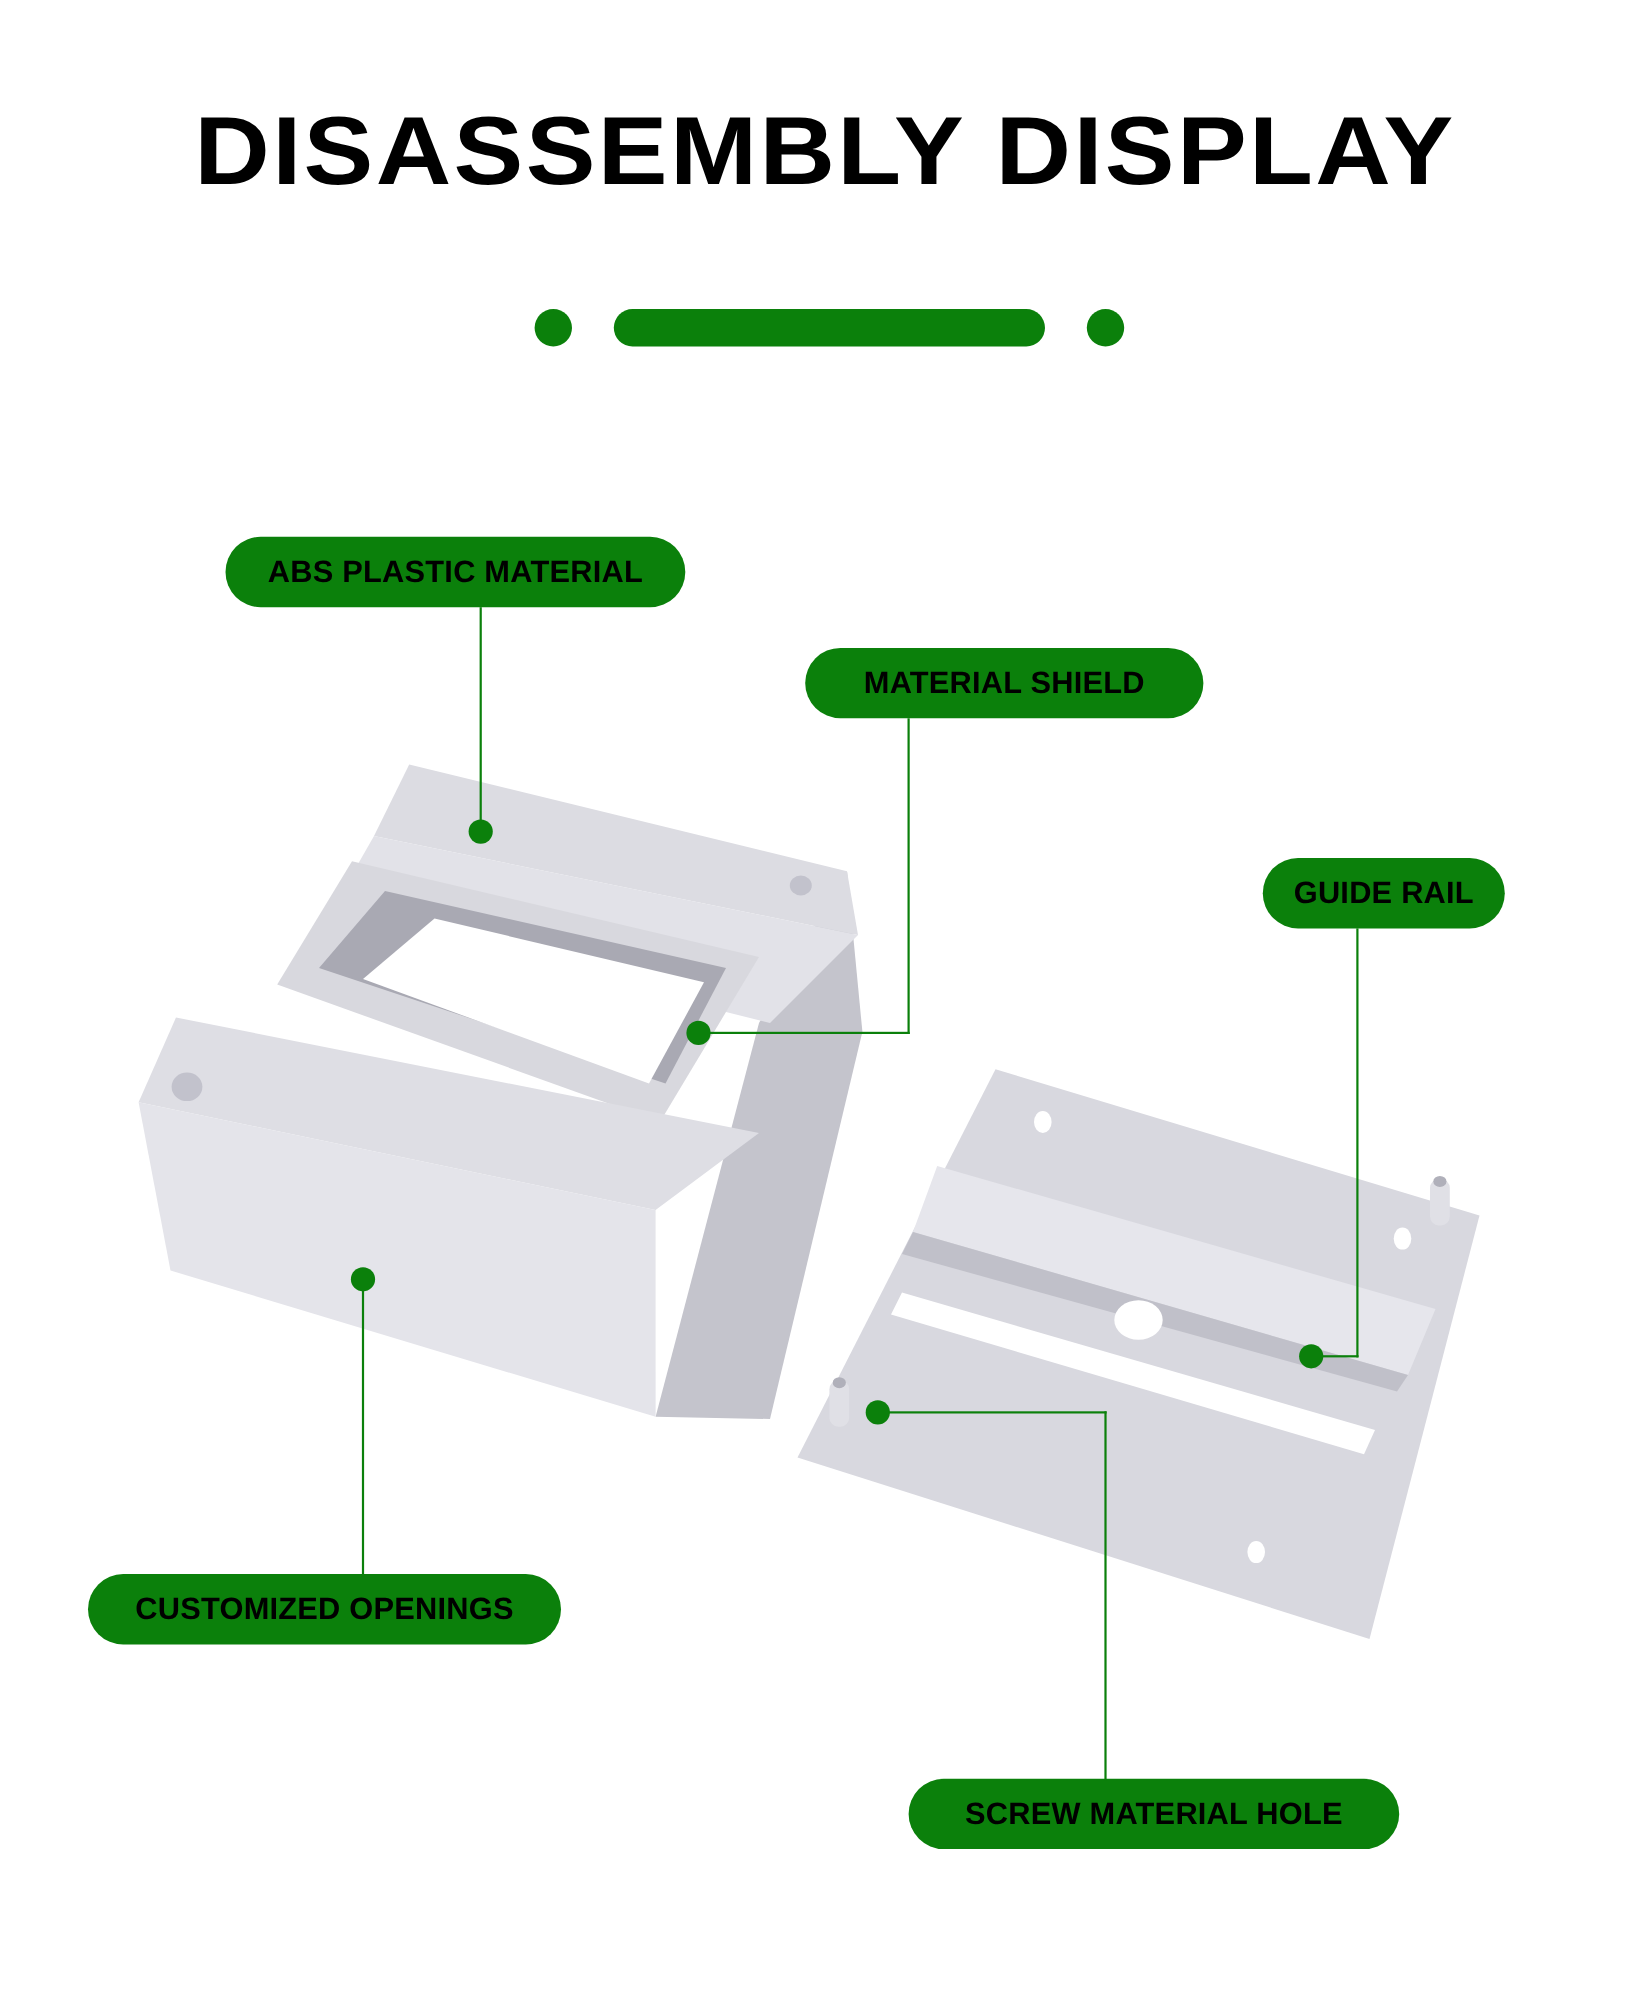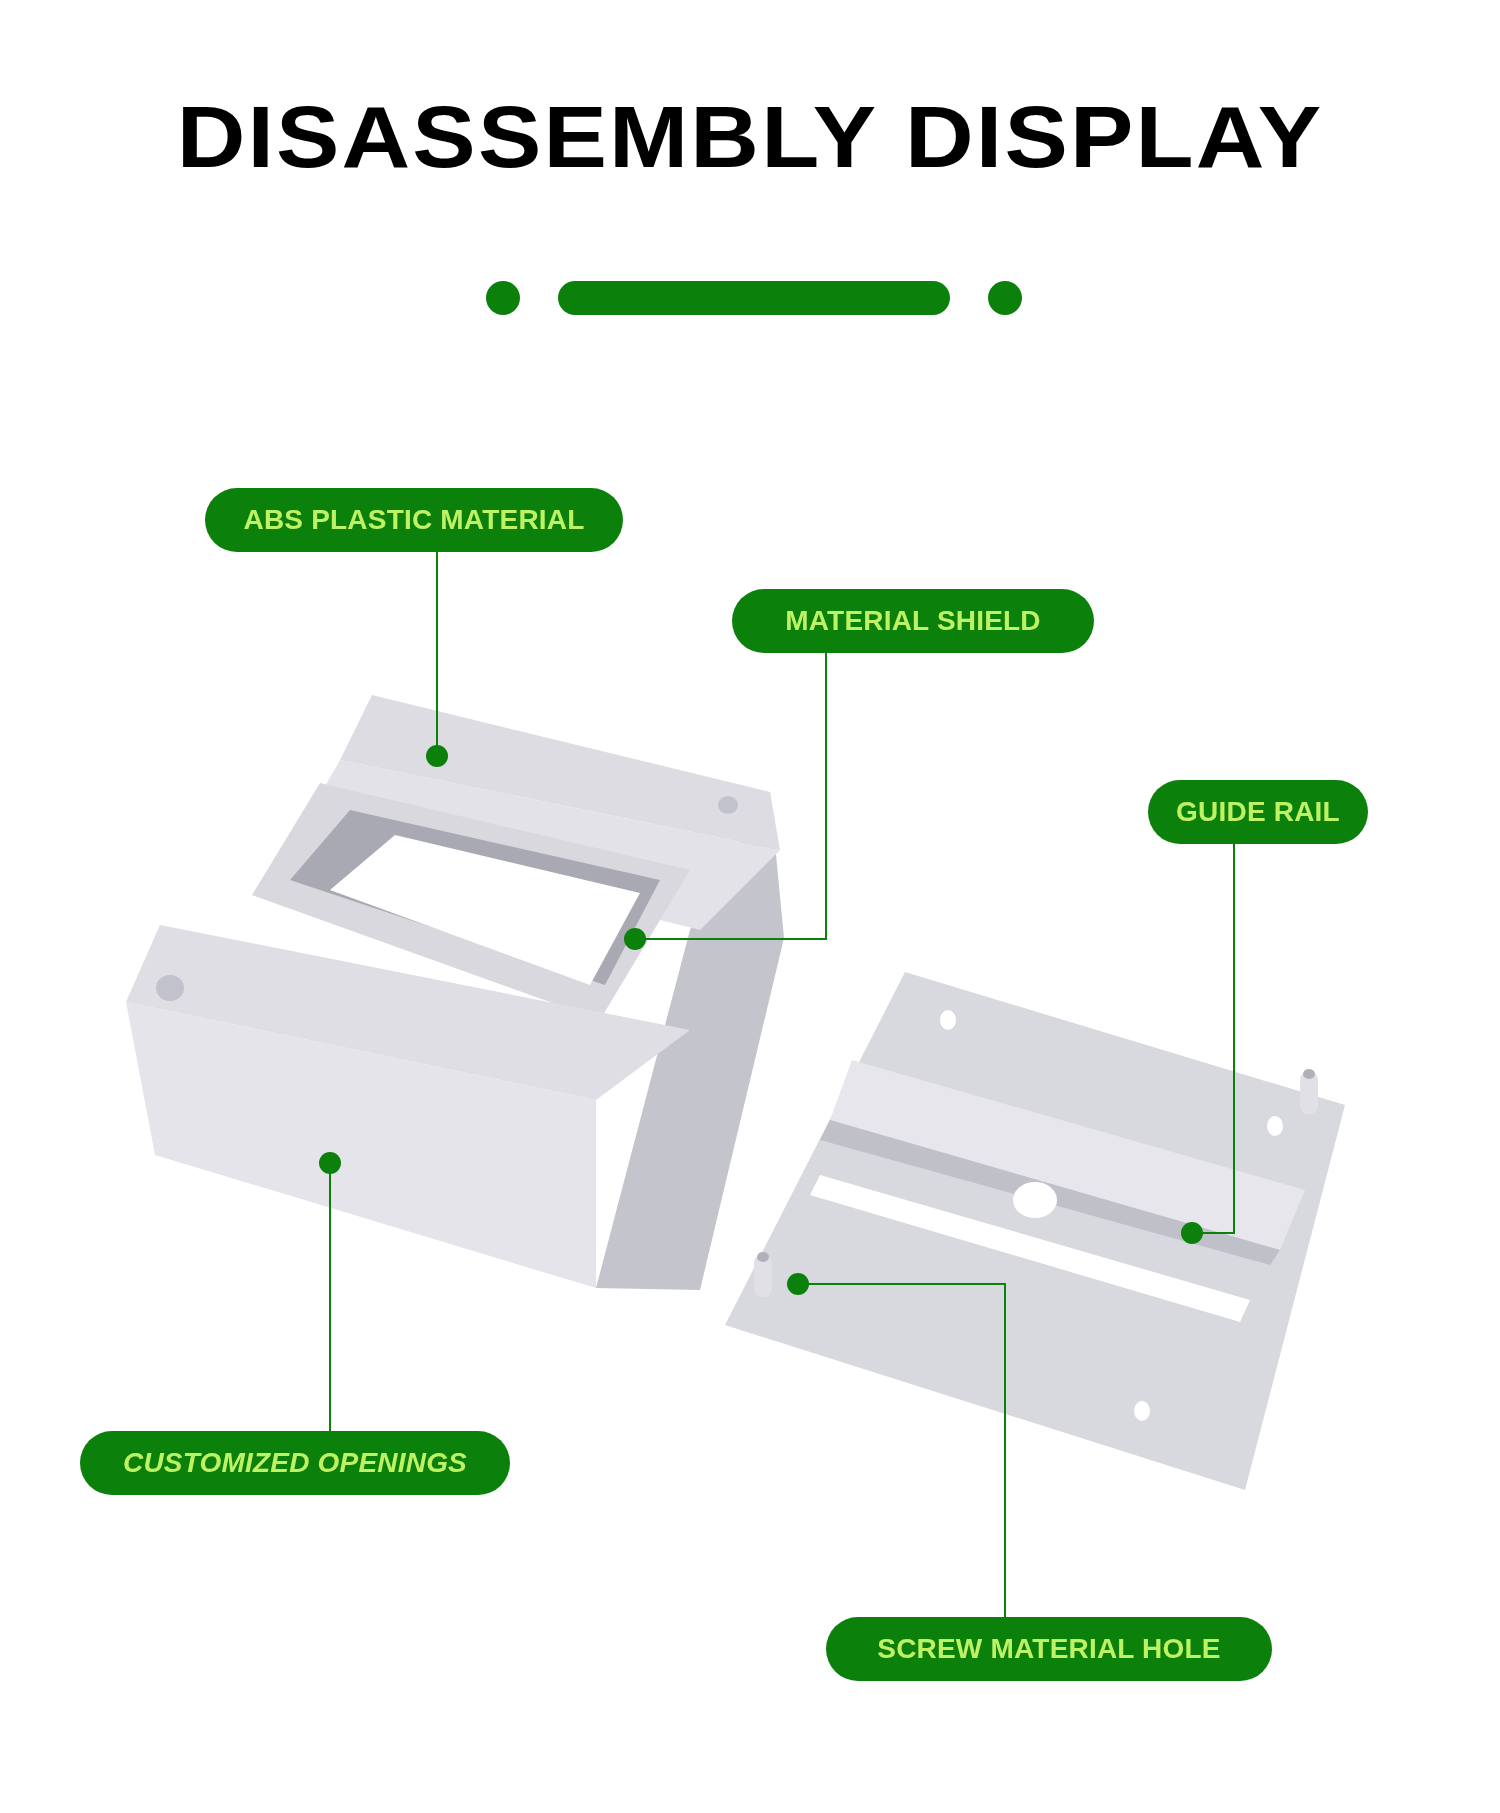--- a/index.html
+++ b/index.html
@@ -1,21 +1,21 @@
 <!DOCTYPE html>
 <html><head>
 <meta charset="utf-8">
 <style>
   html,body{margin:0;padding:0;background:#ffffff;}
   body{width:1500px;height:1813px;position:relative;overflow:hidden;font-family:"Liberation Sans",sans-serif;}
   .title{position:absolute;left:0;top:92px;width:1500px;text-align:center;font-family:"Liberation Sans",sans-serif;font-weight:bold;font-size:88px;letter-spacing:2px;color:#000;line-height:90px;transform:scaleX(1.08);transform-origin:center;}
   .deco{position:absolute;background:#0b800b;}
   .dot-s{width:34px;height:34px;border-radius:50%;top:281px;}
   .bar{left:558px;top:281px;width:392px;height:34px;border-radius:17px;}
-  .label{position:absolute;height:64px;border-radius:32px;background:#0b800b;color:#bef264;font-weight:bold;font-size:28px;display:flex;align-items:center;justify-content:center;white-space:nowrap;letter-spacing:0.2px;}
+  .label{position:absolute;height:64px;border-radius:32px;background:#0b800b;color:#000000;font-weight:bold;font-size:28px;display:flex;align-items:center;justify-content:center;white-space:nowrap;letter-spacing:0.2px;}
   .line{position:absolute;background:#0b800b;}
   .pin{position:absolute;width:22px;height:22px;border-radius:50%;background:#0b800b;}
   svg.product{position:absolute;left:0;top:0;}
   .watermark{position:absolute;font-size:14px;color:#e6e6ea;}
 </style>
 </head>
 <body>
 
 <div class="title">DISASSEMBLY DISPLAY</div>
 
@@ -76,20 +76,20 @@
 <div class="label" style="left:732px;top:589px;width:362px;">MATERIAL SHIELD</div>
 <div class="line" style="left:825px;top:653px;width:2px;height:287px;"></div>
 <div class="line" style="left:635px;top:938px;width:192px;height:2px;"></div>
 <div class="pin" style="left:624px;top:928px;"></div>
 
 <div class="label" style="left:1148px;top:780px;width:220px;">GUIDE RAIL</div>
 <div class="line" style="left:1233px;top:844px;width:2px;height:390px;"></div>
 <div class="line" style="left:1192px;top:1232px;width:43px;height:2px;"></div>
 <div class="pin" style="left:1181px;top:1222px;"></div>
 
-<div class="label" style="left:80px;top:1431px;width:430px;font-style:italic;">CUSTOMIZED OPENINGS</div>
+<div class="label" style="left:80px;top:1431px;width:430px;">CUSTOMIZED OPENINGS</div>
 <div class="line" style="left:329px;top:1163px;width:2px;height:270px;"></div>
 <div class="pin" style="left:319px;top:1152px;"></div>
 
 <div class="label" style="left:826px;top:1617px;width:446px;">SCREW MATERIAL HOLE</div>
 <div class="line" style="left:798px;top:1283px;width:208px;height:2px;"></div>
 <div class="line" style="left:1004px;top:1283px;width:2px;height:336px;"></div>
 <div class="pin" style="left:787px;top:1273px;"></div>
 
 </body></html>

